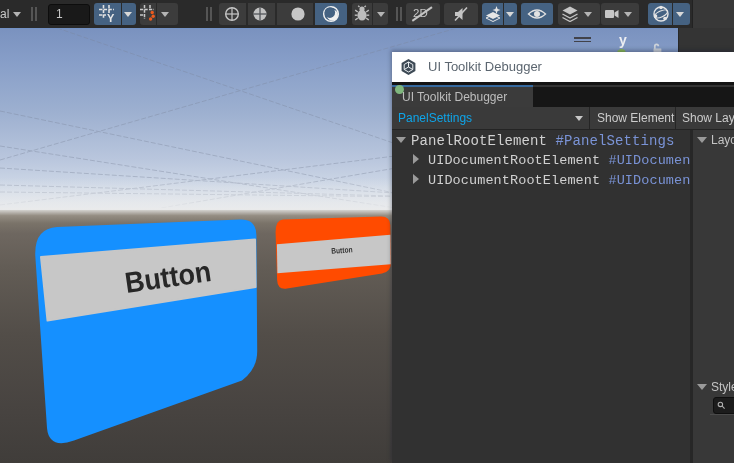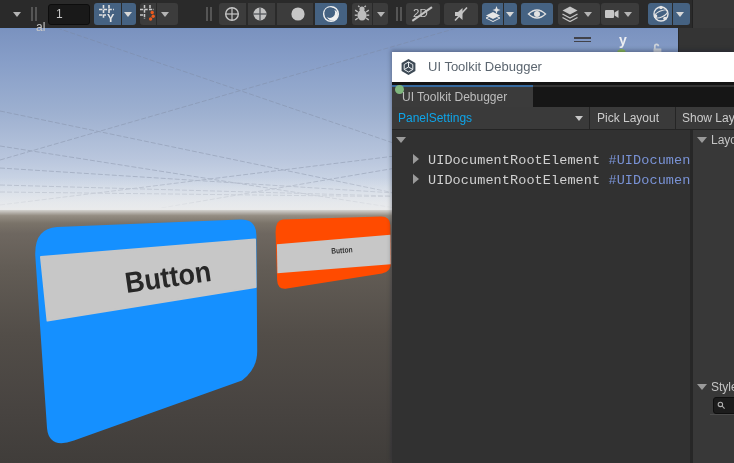--- a/index.html
+++ b/index.html
@@ -62,21 +62,21 @@
       <rect x="4" y="7" width="9" height="5" rx="0.5" fill="#ccd2da"></rect>
     </svg>
   </div>
 
   <div class="abs" style="left:0;top:28px;width:678px;height:1px;background:#6f92c8;opacity:.7"></div>
 
   <div class="abs" style="left:678px;top:28px;width:56px;height:435px;background:#343434;border-left:1px solid #282828;"></div>
 
   <div class="abs" id="toolbar" style="left:0;top:0;width:692px;height:28px;background:#2a2a2a;color:#c8c8c8;font-size:12px;">
 
-    <div class="abs" style="left:0;top:20px;margin-left:36px;">al</div>
+    <div class="abs" style="left:0;top:7px;">al</div>
     <div class="abs" style="left:13px;top:12px;width:0;height:0;border-left:4.5px solid transparent;border-right:4.5px solid transparent;border-top:5px solid #b4b4b4;"></div>
 
     <div class="abs" style="left:31px;top:7px;width:1.5px;height:14px;background:#555;"></div>
     <div class="abs" style="left:35px;top:7px;width:1.5px;height:14px;background:#555;"></div>
 
     <div class="abs" style="left:48px;top:4px;width:40px;height:19px;background:#191919;border-radius:3px;border:1px solid #0d0d0d;"></div>
     <div class="abs" style="left:56px;top:7px;">1</div>
 
     <div class="abs" style="left:94px;top:3px;width:42px;height:22px;background:#456282;border-radius:3px;"></div>
     <div class="abs" style="left:121px;top:3px;width:1px;height:22px;background:#2a2a2a;"></div>
@@ -224,26 +224,27 @@
 
     <div class="abs" style="left:0;top:35px;width:342px;height:20px;background:#161616;"></div>
     <div class="abs" style="left:0;top:35px;width:141px;height:20px;background:#3b3b3b;"></div>
     <div class="abs" style="left:10px;top:38px;font-size:12px;color:#bdbdbd;">UI Toolkit Debugger</div>
     <div class="abs" style="left:3px;top:33px;width:9px;height:9px;border-radius:50%;background:#7fb77e;"></div>
 
     <div class="abs" style="left:0;top:55px;width:342px;height:22px;background:#3a3a3a;border-bottom:1px solid #242424;"></div>
     <div class="abs" style="left:6px;top:59px;font-size:12px;color:#0ea5e9;">PanelSettings</div>
     <div class="abs" style="left:183px;top:64px;width:0;height:0;border-left:4.5px solid transparent;border-right:4.5px solid transparent;border-top:5px solid #c8c8c8;"></div>
     <div class="abs" style="left:197px;top:55px;width:1px;height:22px;background:#252525;"></div>
-    <div class="abs" style="left:205px;top:59px;font-size:12px;color:#cccccc;">Pick Layout</div>
+    <div class="abs" style="left:205px;top:59px;font-size:12px;color:#cccccc;">Show Element</div>
     <div class="abs" style="left:283px;top:55px;width:1px;height:22px;background:#252525;"></div>
     <div class="abs" style="left:290px;top:59px;font-size:12px;color:#cccccc;white-space:nowrap;">Show Layout</div>
 
     <div class="abs" style="left:0;top:78px;width:298px;height:333px;background:#313131;overflow:hidden;
          font-family:'Liberation Mono',monospace;letter-spacing:0.1px;color:#d0d0d0;white-space:pre;">
+      <div class="abs" style="left:19px;top:3px;font-size:14px;">PanelRootElement <span style="color:#7a93d6">#PanelSettings</span></div>
       <div class="abs" style="left:36px;top:23px;font-size:13.5px;">UIDocumentRootElement <span style="color:#7a93d6">#UIDocumentRootEl</span></div>
       <div class="abs" style="left:36px;top:43px;font-size:13.5px;">UIDocumentRootElement <span style="color:#7a93d6">#UIDocumentRootEl</span></div>
     </div>
 
     <div class="abs" style="left:4px;top:85px;width:0;height:0;border-left:5px solid transparent;border-right:5px solid transparent;border-top:6px solid #9a9a9a;"></div>
     <div class="abs" style="left:21px;top:102px;width:0;height:0;border-top:5px solid transparent;border-bottom:5px solid transparent;border-left:6px solid #9a9a9a;"></div>
     <div class="abs" style="left:21px;top:122px;width:0;height:0;border-top:5px solid transparent;border-bottom:5px solid transparent;border-left:6px solid #9a9a9a;"></div>
 
     <div class="abs" style="left:298px;top:78px;width:3px;height:333px;background:#272727;"></div>
 

